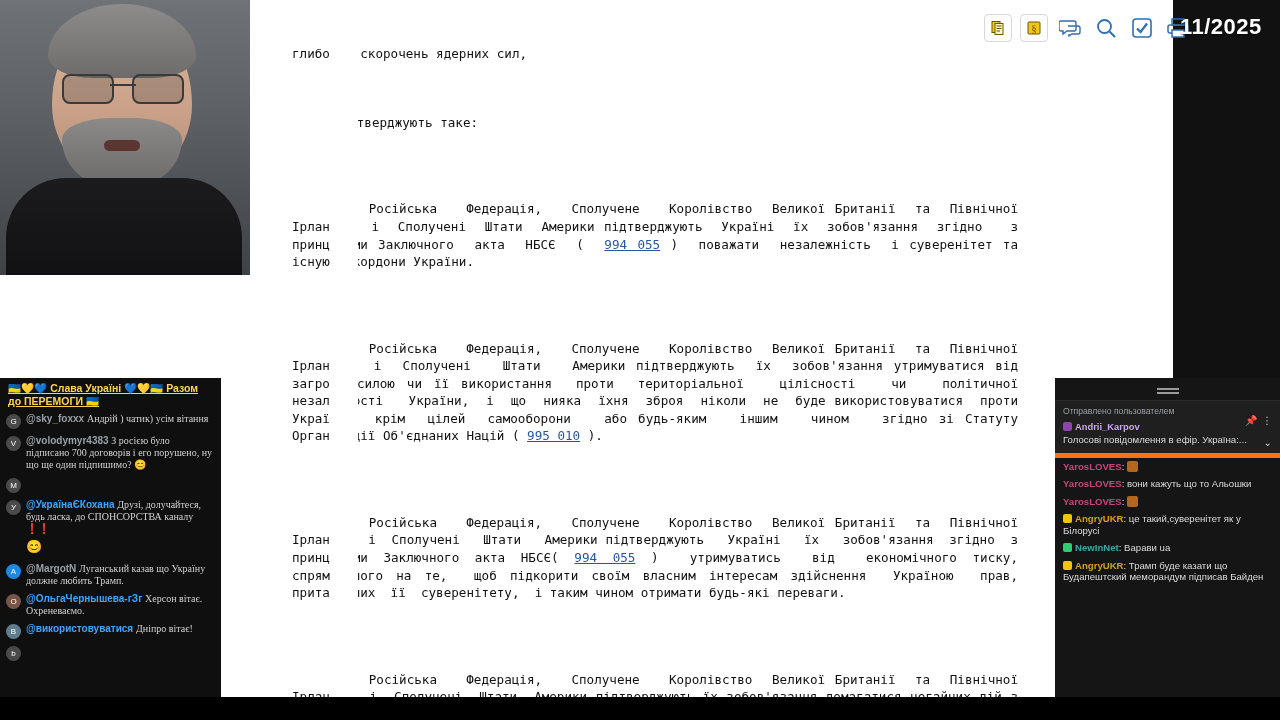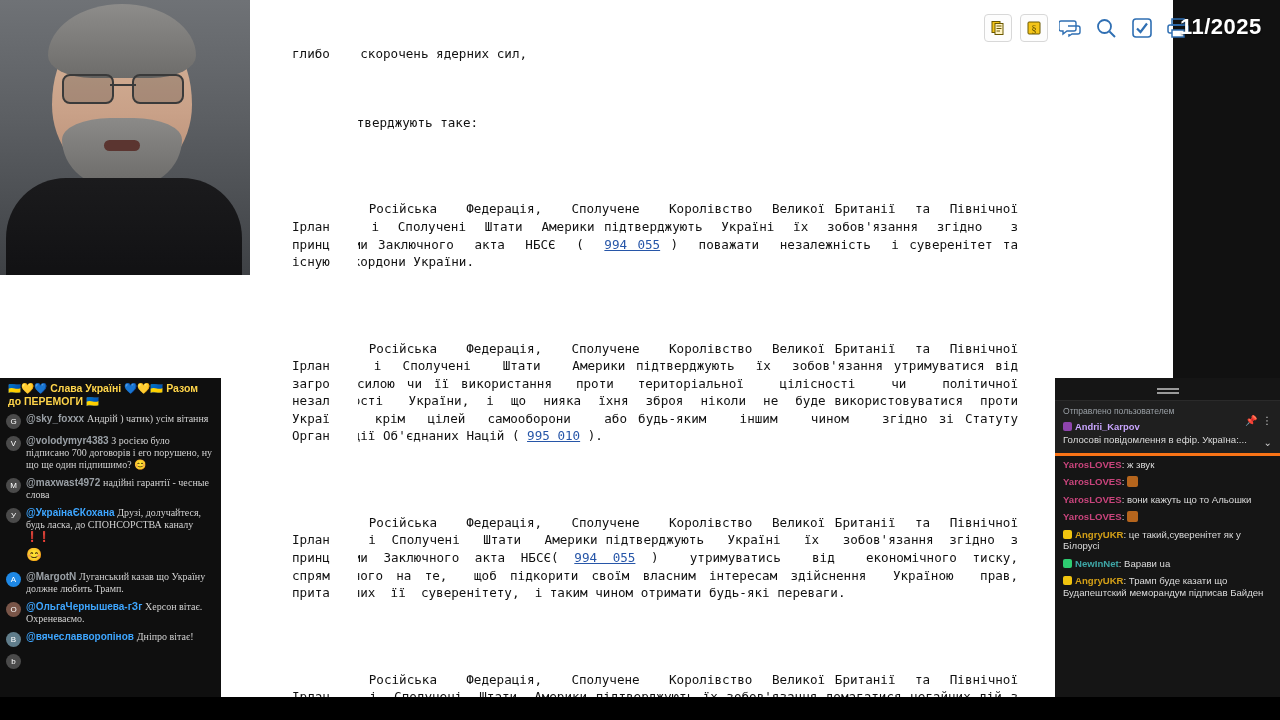--- a/index.html
+++ b/index.html
@@ -189,20 +189,21 @@
   }
   .chat-left .body { flex: 1 1 auto; }
   .chat-left .uname { font-weight: bold; }
   .chat-left .txt { color: #d2d2d2; font-family: Liberation Serif, serif; }
   .chat-left .banner {
     padding: 4px 8px 2px 8px;
     color: #ffd54a;
     font-size: 10.5px;
     line-height: 13px;
     font-weight: bold;
+    text-decoration: underline;
   }
 
   
   .chat-right {
     position: absolute;
     left: 1055px;
     top: 378px;
     width: 225px;
     height: 342px;
     background: #151515;
@@ -217,21 +218,21 @@
     display: flex;
     align-items: center;
     justify-content: center;
   }
   .chat-right-top .bars {
     width: 22px; height: 2px; background: #9a9a9a;
     box-shadow: 0 4px 0 0 #9a9a9a;
   }
   .pinned {
     background: #1f1f1f;
-    border-bottom: 3px solid #f97316;
+    border-bottom: 5px solid #f97316;
     padding: 5px 8px 7px 8px;
     position: relative;
   }
   .pinned .label {
     color: #9aa0a6;
     font-size: 8.6px;
     margin-bottom: 3px;
   }
   .pinned .who {
     color: #c9a6ff;
@@ -452,24 +453,20 @@
     </div>
     <div class="msg">
       <div class="av">V</div>
       <div class="body">
         <span class="uname" style="color:#9aa0a6">@volodymyr4383</span>
         <span class="txt">З росією було підписано 700 договорів і его порушено, ну що ще один підпишимо? 😊</span>
       </div>
     </div>
     <div class="msg">
       <div class="av">M</div>
-      <div class="body">
-        <span class="uname" style="color:#9aa0a6">@maxwast4972</span>
-        <span class="txt">надійні гарантії - чесные слова</span>
-      </div>
     </div>
     <div class="msg">
       <div class="av">У</div>
       <div class="body">
         <span class="uname" style="color:#3ea6ff">@УкраїнаЄКохана</span>
         <span class="txt">Друзі, долучайтеся, будь ласка, до СПОНСОРСТВА каналу ❗❗</span>
       </div>
     </div>
     <div class="msg">
       <div class="av" style="background:transparent"></div>
@@ -487,21 +484,21 @@
     <div class="msg">
       <div class="av" style="background:#795548">О</div>
       <div class="body">
         <span class="uname" style="color:#3ea6ff">@ОльгаЧернышева-гЗг</span>
         <span class="txt">Херсон вітає. Охреневаємо.</span>
       </div>
     </div>
     <div class="msg">
       <div class="av" style="background:#607d8b">В</div>
       <div class="body">
-        <span class="uname" style="color:#3ea6ff">@вячеславворопінов</span>
+        <span class="uname" style="color:#3ea6ff">@використовуватися</span>
         <span class="txt">Дніпро вітає!</span>
       </div>
     </div>
     <div class="msg">
       <div class="av">b</div>
     </div>
   </div>
 
   <div class="chat-right">
     <div class="chat-right-top">
@@ -510,23 +507,20 @@
     <div class="pinned">
       <div class="label">Отправлено пользователем</div>
       <div class="who"><span class="badge-dot" style="background:#8e44ad"></span><span>Andrii_Karpov</span></div>
       <div class="txt">Голосові повідомлення в ефір. Україна:...</div>
       <div class="pin-icon">📌</div>
       <div class="dots-icon">⋮</div>
       <div class="chev">⌄</div>
     </div>
 
     <div class="msg">
-      <span class="uname" style="color:#c9447c">YarosLOVES</span><span>: </span><span class="txt">ж звук</span>
-    </div>
-    <div class="msg">
       <span class="uname" style="color:#c9447c">YarosLOVES</span><span>: </span><span class="emoji-sq"></span>
     </div>
     <div class="msg">
       <span class="uname" style="color:#c9447c">YarosLOVES</span><span>: </span><span class="txt">вони кажуть що то Альошки</span>
     </div>
     <div class="msg">
       <span class="uname" style="color:#c9447c">YarosLOVES</span><span>: </span><span class="emoji-sq"></span>
     </div>
     <div class="msg">
       <span class="badge-dot" style="background:#f1c40f"></span><span class="uname" style="color:#d4a017">AngryUKR</span><span>: </span><span class="txt">це такий,суверенітет як у Білорусі</span>

